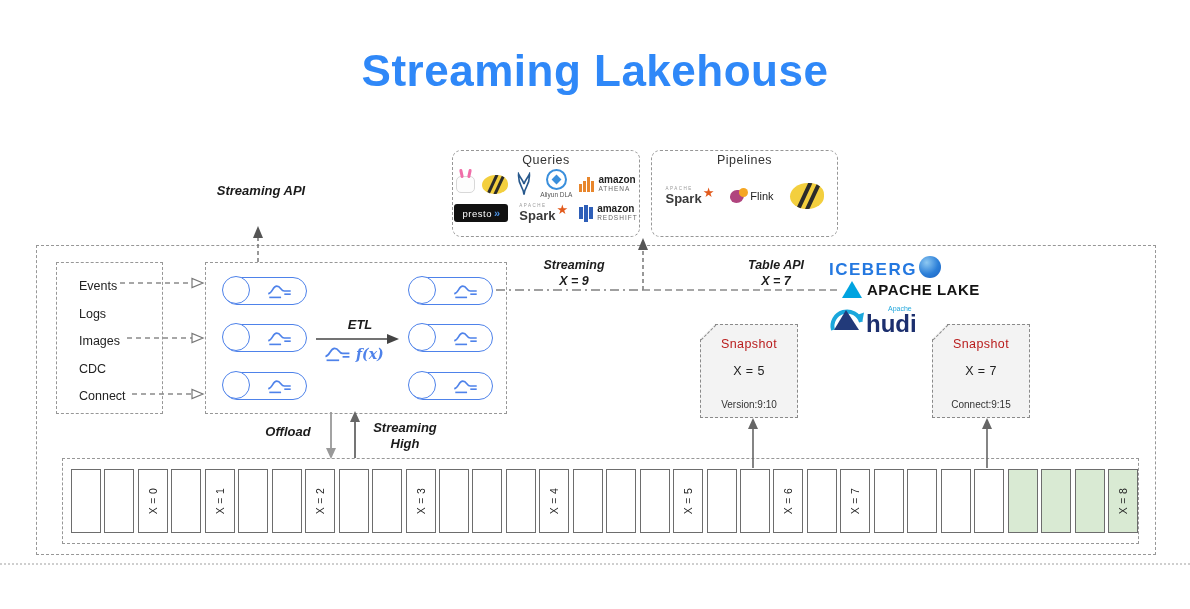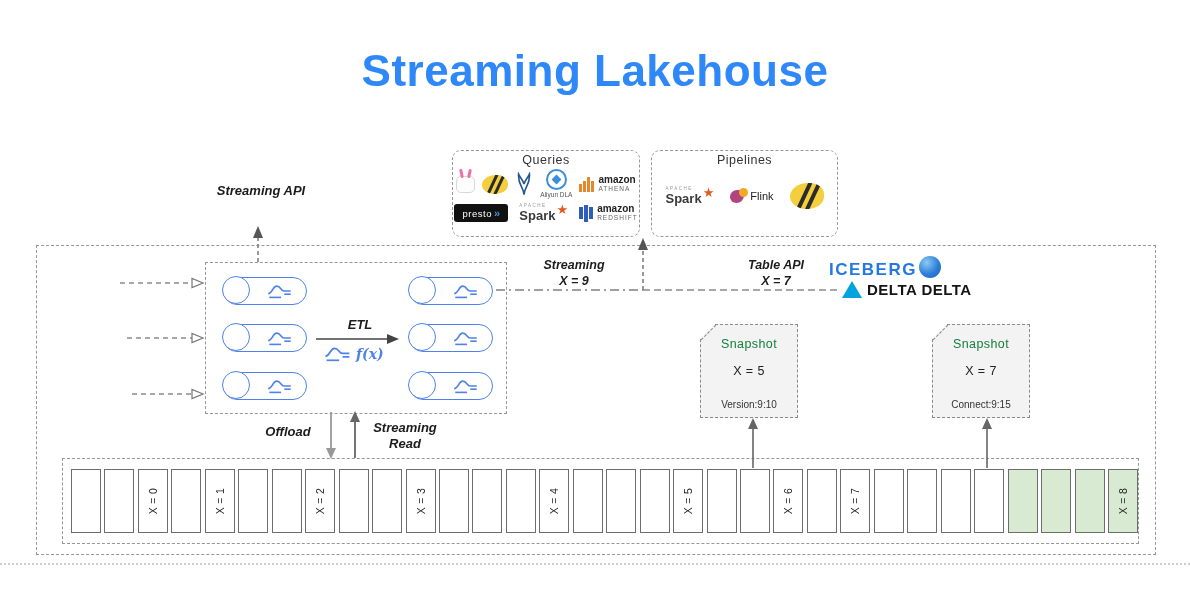--- a/index.html
+++ b/index.html
@@ -67,21 +67,21 @@
              border-bottom:17px solid #00a3e0;margin-right:5px;}
   .delta-txt{font-size:15px;font-weight:bold;color:#141414;letter-spacing:0.5px;}
   #hudi-row{display:flex;align-items:flex-end;}
   .hudi-txt{font-size:24px;font-weight:bold;color:#1c2f6e;line-height:0.9;}
   .hudi-sub{font-size:7px;color:#22a7dc;line-height:1;margin-left:22px;margin-bottom:1px;}
 
   
   .snapbox{position:absolute;width:96px;height:92px;background:#f3f3f3;border:1.5px dashed #8a8a8a;
            clip-path:polygon(15px 0, 100% 0, 100% 100%, 0 100%, 0 15px);}
   .snap-diag{position:absolute;width:21px;border-top:1.5px dashed #8a8a8a;left:-3px;top:7px;transform:rotate(-45deg);}
-  .snap-title{position:absolute;top:12px;left:0;width:100%;text-align:center;font-size:12.5px;color:#15803d;letter-spacing:0.4px;}
+  .snap-title{position:absolute;top:12px;left:0;width:100%;text-align:center;font-size:12.5px;color:#b91c1c;letter-spacing:0.4px;}
   .snap-x{position:absolute;top:39px;left:0;width:100%;text-align:center;font-size:12.5px;color:#222;letter-spacing:0.4px;}
   .snap-ver{position:absolute;bottom:7px;left:0;width:100%;text-align:center;font-size:10px;color:#333;}
 
   
   .segment{position:absolute;top:10px;width:30px;height:64px;background:#fff;border:1.5px solid #6d6d6d;box-sizing:border-box;}
   .segment.green{background:#d9ead3;}
   .seg-label{position:absolute;left:50%;top:50%;transform:translate(-50%,-50%) rotate(-90deg);
              white-space:nowrap;font-size:10.5px;color:#222;letter-spacing:0.3px;}
 
   #bottom-dotted{position:absolute;left:0;top:563px;width:1190px;border-top:2px dotted #cfcfcf;}
@@ -194,20 +194,27 @@
       </span>
     </div>
   </div>
 
   <div class="abs ctr lbl13" style="left:161px;top:183px;width:200px;">
     <div>Streaming API</div>
   </div>
 
   <div class="dashbox" style="left:36px;top:245px;width:1118px;height:308px;"></div>
 
+  <div class="dashbox" style="left:56px;top:262px;width:105px;height:150px;">
+    <span class="src-item" style="top:16px;">Events</span>
+    <span class="src-item" style="top:44px;">Logs</span>
+    <span class="src-item" style="top:71px;">Images</span>
+    <span class="src-item" style="top:99px;">CDC</span>
+    <span class="src-item" style="top:126px;">Connect</span>
+  </div>
 
   <div class="dashbox" style="left:205px;top:262px;width:300px;height:150px;">
     <div class="pill" style="left:17px;top:14px;">
         <span class="pill-circle"></span>
         <svg class="pill-wave" width="26" height="15">
           <use href="#wave-sym"></use>
         </svg>
       </div>
     <div class="pill" style="left:17px;top:61px;">
         <span class="pill-circle"></span>
@@ -256,41 +263,52 @@
     <div>Table API</div>
     <div>X = 7</div>
   </div>
 
   <div class="abs" id="iceberg-row" style="left:829px;top:256px;">
     <span class="iceberg-txt">ICEBERG</span>
     <span class="globe"></span>
   </div>
   <div class="abs" id="delta-row" style="left:842px;top:281px;">
     <span class="delta-tri"></span>
-    <span class="delta-txt">DELTA DELTA</span>
+    <span class="delta-txt">APACHE LAKE</span>
+  </div>
+  <div class="abs" id="hudi-row" style="left:826px;top:303px;">
+    <svg width="40" height="32" viewBox="0 0 40 32">
+      <path d="M7 27 A 13.5 13.5 0 1 1 35 19" stroke="#1aa7dc" stroke-width="4" fill="none"></path>
+      <path d="M8 27 L20 7 L33 27 Z" fill="#223a7a"></path>
+      <path d="M31 12 l7 -2.5 l-1.5 8 z" fill="#1aa7dc"></path>
+    </svg>
+    <span class="chip-col" style="align-items:flex-start;">
+      <span class="hudi-sub">Apache</span>
+      <span class="hudi-txt">hudi</span>
+    </span>
   </div>
 
 
   <div class="snapbox" style="left:700px;top:324px;">
     <span class="snap-diag"></span>
     <div class="snap-title">Snapshot</div>
     <div class="snap-x">X = 5</div>
     <div class="snap-ver">Version:9:10</div>
   </div>
   <div class="snapbox" style="left:932px;top:324px;">
     <span class="snap-diag"></span>
     <div class="snap-title">Snapshot</div>
     <div class="snap-x">X = 7</div>
     <div class="snap-ver">Connect:9:15</div>
   </div>
 
   <div class="abs ctr lbl13" style="left:253px;top:424px;width:70px;">Offload</div>
   <div class="abs ctr lbl13" style="left:369px;top:420px;width:72px;">
     <div>Streaming</div>
-    <div>Read</div>
+    <div>High</div>
   </div>
 
   <div class="dashbox" style="left:62px;top:458px;width:1075px;height:84px;">
       <div class="segment" style="left: 8px;"></div>
       <div class="segment" style="left: 41.45px;"></div>
       <div class="segment" style="left: 74.9px;">
         <span class="seg-label">X = 0</span>
       </div>
       <div class="segment" style="left: 108.35px;"></div>
       <div class="segment" style="left: 141.8px;">

